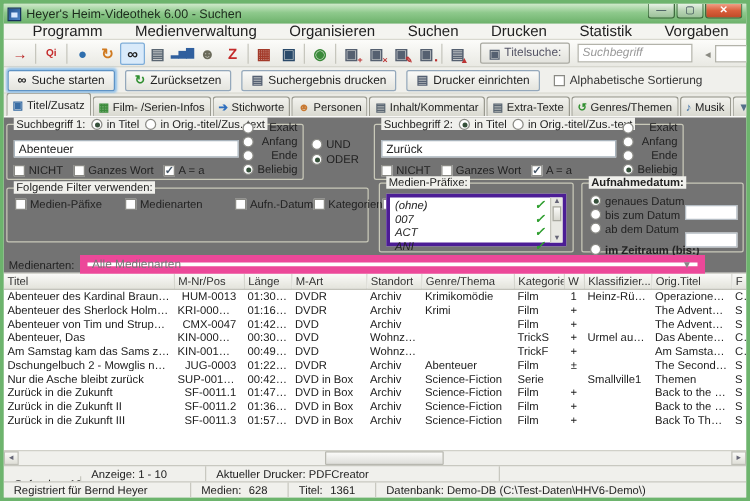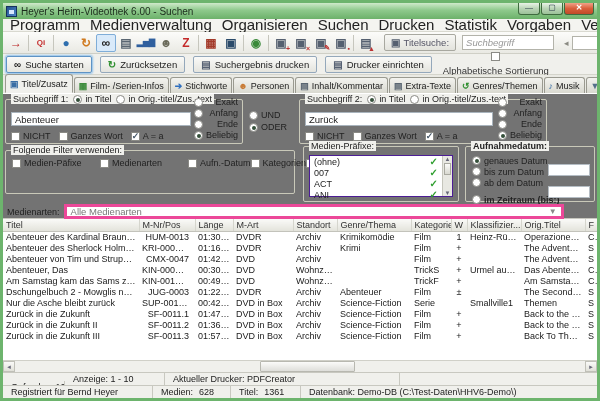--- a/index.html
+++ b/index.html
@@ -8,70 +8,70 @@
   
   .titlebar{height:16px;flex:0 0 16px;background:linear-gradient(180deg,#cfe9ca,#8ec98c 45%,#6cb16a);display:flex;align-items:center;padding:0 3px;}
   .appicon{width:11px;height:11px;background:linear-gradient(135deg,#23518f,#4d85c8);border:1px solid #16315c;margin-right:4px;position:relative;}
   .appicon::after{content:"";position:absolute;left:2px;top:3px;width:5px;height:4px;background:#d8e8ff;}
   .wtitle{font-size:10px;color:#1c2b1c;flex:1;white-space:nowrap;overflow:hidden;}
   .wbtns{display:flex;gap:1px;align-items:flex-start;height:100%;}
   .wb{width:22px;height:12px;border:1px solid #3f6b3f;border-top:none;border-radius:0 0 3px 3px;background:linear-gradient(180deg,#e9f3e7,#b9d4b6 50%,#9cc199);font-size:8px;line-height:10px;text-align:center;color:#234;}
   .wb.close{width:30px;background:linear-gradient(180deg,#f0a188,#d95f3b 50%,#c04a28);color:#fff;font-weight:bold;}
   
   .menubar{height:13px;flex:0 0 13px;background:#f4f4f0;border-bottom:1px solid #d9d9d0;display:flex;align-items:center;padding:0 2px;}
-  .mi{font-size:15px;color:#222;padding:0 5px;line-height:12px;}
+  .mi{font-size:12px;color:#222;padding:0 5px;line-height:12px;margin-left:16px;}
   
   .toolbar{height:22px;flex:0 0 22px;background:linear-gradient(180deg,#fcfcfa,#e9e9e3);border-bottom:1px solid #cfcfc6;display:flex;align-items:center;padding:0 3px;}
   .tb{width:20px;height:18px;display:inline-flex;align-items:center;justify-content:center;border:1px solid transparent;border-radius:2px;position:relative;font-size:12px;font-weight:bold;}
   .tb.active{background:#d9eafa;border-color:#7fadd8;}
   .tb .badge{position:absolute;right:0px;bottom:-1px;font-size:7px;font-weight:bold;color:#b33;}
   .tsep{width:1px;height:16px;background:#c6c6bd;margin:0 2px;flex:0 0 1px;}
   .tls-btn{height:17px;display:inline-flex;align-items:center;gap:3px;padding:0 6px;margin-left:8px;border:1px solid #a8a8a0;border-radius:2px;background:linear-gradient(180deg,#f7f7f4,#e3e3dd);font-size:9.5px;color:#556;}
   .tsearch{width:92px;height:15px;margin-left:6px;border:1px solid #b3b3aa;font-size:9.5px;padding:0 3px;color:#333;}
   .tsearch::placeholder{font-style:italic;color:#999;}
   .pager{display:flex;align-items:center;gap:3px;margin-left:10px;}
   .pgarrow{color:#8a8a82;font-size:9px;}
   .pgbox{width:38px;height:14px;border:1px solid #b3b3aa;background:#fff;}
   
   .actionbar{height:21px;flex:0 0 21px;background:#f0f0ec;border-bottom:1px solid #d5d5cc;display:flex;align-items:center;padding:0 3px;gap:7px;}
   .abtn{height:17px;display:inline-flex;align-items:center;gap:4px;padding:0 7px;border:1px solid #94a8bb;border-radius:2px;background:linear-gradient(180deg,#fafaf8,#e4e4de);font-size:9.5px;color:#222;}
   .abtn.focus{box-shadow:0 0 2px 1px #8fc0ea;border-color:#5e93c5;}
   .abtn .ig{font-size:10px;font-weight:bold;}
-  .acheck{display:inline-flex;align-items:center;gap:4px;font-size:9.5px;color:#333;margin-left:4px;flex-direction:column;}
+  .acheck{display:inline-flex;align-items:center;gap:4px;font-size:9.5px;color:#333;margin-left:4px;}
   
   .tabbar{height:19px;flex:0 0 19px;background:#eaeae4;display:flex;align-items:flex-end;padding:0 2px;border-bottom:1px solid #fff;}
   .tab{height:16px;display:inline-flex;align-items:center;gap:3px;padding:0 4px;margin-right:1px;border:1px solid #9a9a90;border-bottom:none;border-radius:3px 3px 0 0;background:linear-gradient(180deg,#f3f3ef,#d9d9d0);font-size:9px;color:#222;white-space:nowrap;}
   .tab.active{height:19px;background:#f0f0ec;border-bottom:1px solid #f0f0ec;}
   .tab .ig{font-size:9px;font-weight:bold;}
   
   .panel{height:124px;flex:0 0 124px;background:#737373;position:relative;font-size:9px;color:#222;}
   .grp{position:absolute;border:1px solid #c9c9b9;border-radius:2px;}
   .lg{position:absolute;top:-6px;left:5px;background:#f0f0ec;padding:0 2px;font-size:9px;color:#222;white-space:nowrap;display:flex;align-items:center;gap:5px;}
   .fld{display:inline-flex;align-items:center;gap:3px;white-space:nowrap;}
   .rb{width:9px;height:9px;border:1px solid #8a8a85;border-radius:50%;background:#fff;flex:0 0 9px;position:relative;}
   .rb.sel::after{content:"";position:absolute;left:2px;top:2px;width:4px;height:4px;border-radius:50%;background:#35503a;}
   .cbx{width:9px;height:9px;border:1px solid #8a8a85;background:#fff;flex:0 0 9px;position:relative;}
   .cbx.chk::after{content:"✓";position:absolute;left:0px;top:-2px;font-size:9px;color:#456;font-weight:bold;}
   .tinput{position:absolute;border:1px solid #a9b4bd;background:#fff;font-size:9.5px;padding:0 3px;height:14px;color:#222;}
   .matchcol{position:absolute;right:4px;top:-3px;display:flex;flex-direction:column;gap:1px;}
   .matchcol .fld{height:10px;justify-content:space-between;}
   .cbrow{position:absolute;left:5px;top:31px;display:flex;gap:8px;}
   .undoder{position:absolute;display:flex;flex-direction:column;gap:2px;}
   .fgrid{position:absolute;left:6px;top:6px;display:grid;grid-template-columns:88px 88px;grid-auto-rows:12px;grid-auto-flow:column;}
-  .plist{position:absolute;left:5px;top:8px;right:5px;bottom:4px;border:1px solid #4c1d95;background:#fff;display:flex;}
+  .plist{position:absolute;left:5px;top:8px;right:5px;bottom:4px;border:3px solid #4c1d95;background:#fff;display:flex;font-style:italic;}
   .plrows{flex:1;display:flex;flex-direction:column;}
   .plrow{height:11px;display:flex;align-items:center;justify-content:space-between;padding:0 4px;font-size:9px;}
   .plrow .ck{color:#2e9e2e;font-weight:bold;font-size:10px;}
   .psb{width:10px;background:#e8e8e2;border-left:1px solid #c5c5bc;display:flex;flex-direction:column;font-size:6px;color:#667;text-align:center;}
   .psb .th{height:12px;background:linear-gradient(180deg,#fbfbf9,#d8d8d0);border:1px solid #a9a9a0;margin:1px;}
   .datcol{position:absolute;left:6px;top:8px;display:flex;flex-direction:column;}
   .datcol .fld{height:11px;}
   .dinput{position:absolute;right:4px;width:42px;height:12px;border:1px solid #b5bdc4;background:#fff;}
   .medrow{position:absolute;left:4px;top:110px;display:flex;align-items:center;gap:4px;}
-  .dropdown{width:500px;height:15px;border:3px solid #ec4899;background:#fff;display:flex;align-items:center;justify-content:space-between;padding:0 4px;color:#777;font-size:9.5px;}
+  .dropdown{width:500px;height:15px;border:6px solid #ec4899;background:#fff;display:flex;align-items:center;justify-content:space-between;padding:0 4px;color:#777;font-size:9.5px;}
   .dropdown .ar{color:#888;font-size:8px;}
   
   .gridwrap{height:142px;flex:0 0 142px;background:#fff;border-top:1px solid #c8c8c0;overflow:hidden;}
   table.grid{border-collapse:collapse;table-layout:fixed;width:594px;}
   .grid th{height:12px;background:linear-gradient(180deg,#fafaf8,#e3e3db);border-right:1px solid #d5d5cd;border-bottom:1px solid #c3c3bb;font-size:9px;font-weight:normal;color:#333;text-align:left;padding:0 3px;white-space:nowrap;overflow:hidden;}
   .grid td{height:11px;font-size:9px;color:#1a1a1a;padding:0 3px;white-space:nowrap;overflow:hidden;text-overflow:ellipsis;}
   .grid td:nth-child(2){text-align:right;padding-right:6px;}
   .grid td:nth-child(8){text-align:center;padding:0;}
   
   .hscroll{height:12px;flex:0 0 12px;background:#f0f0ec;border-top:1px solid #d0d0c8;display:flex;align-items:stretch;}

